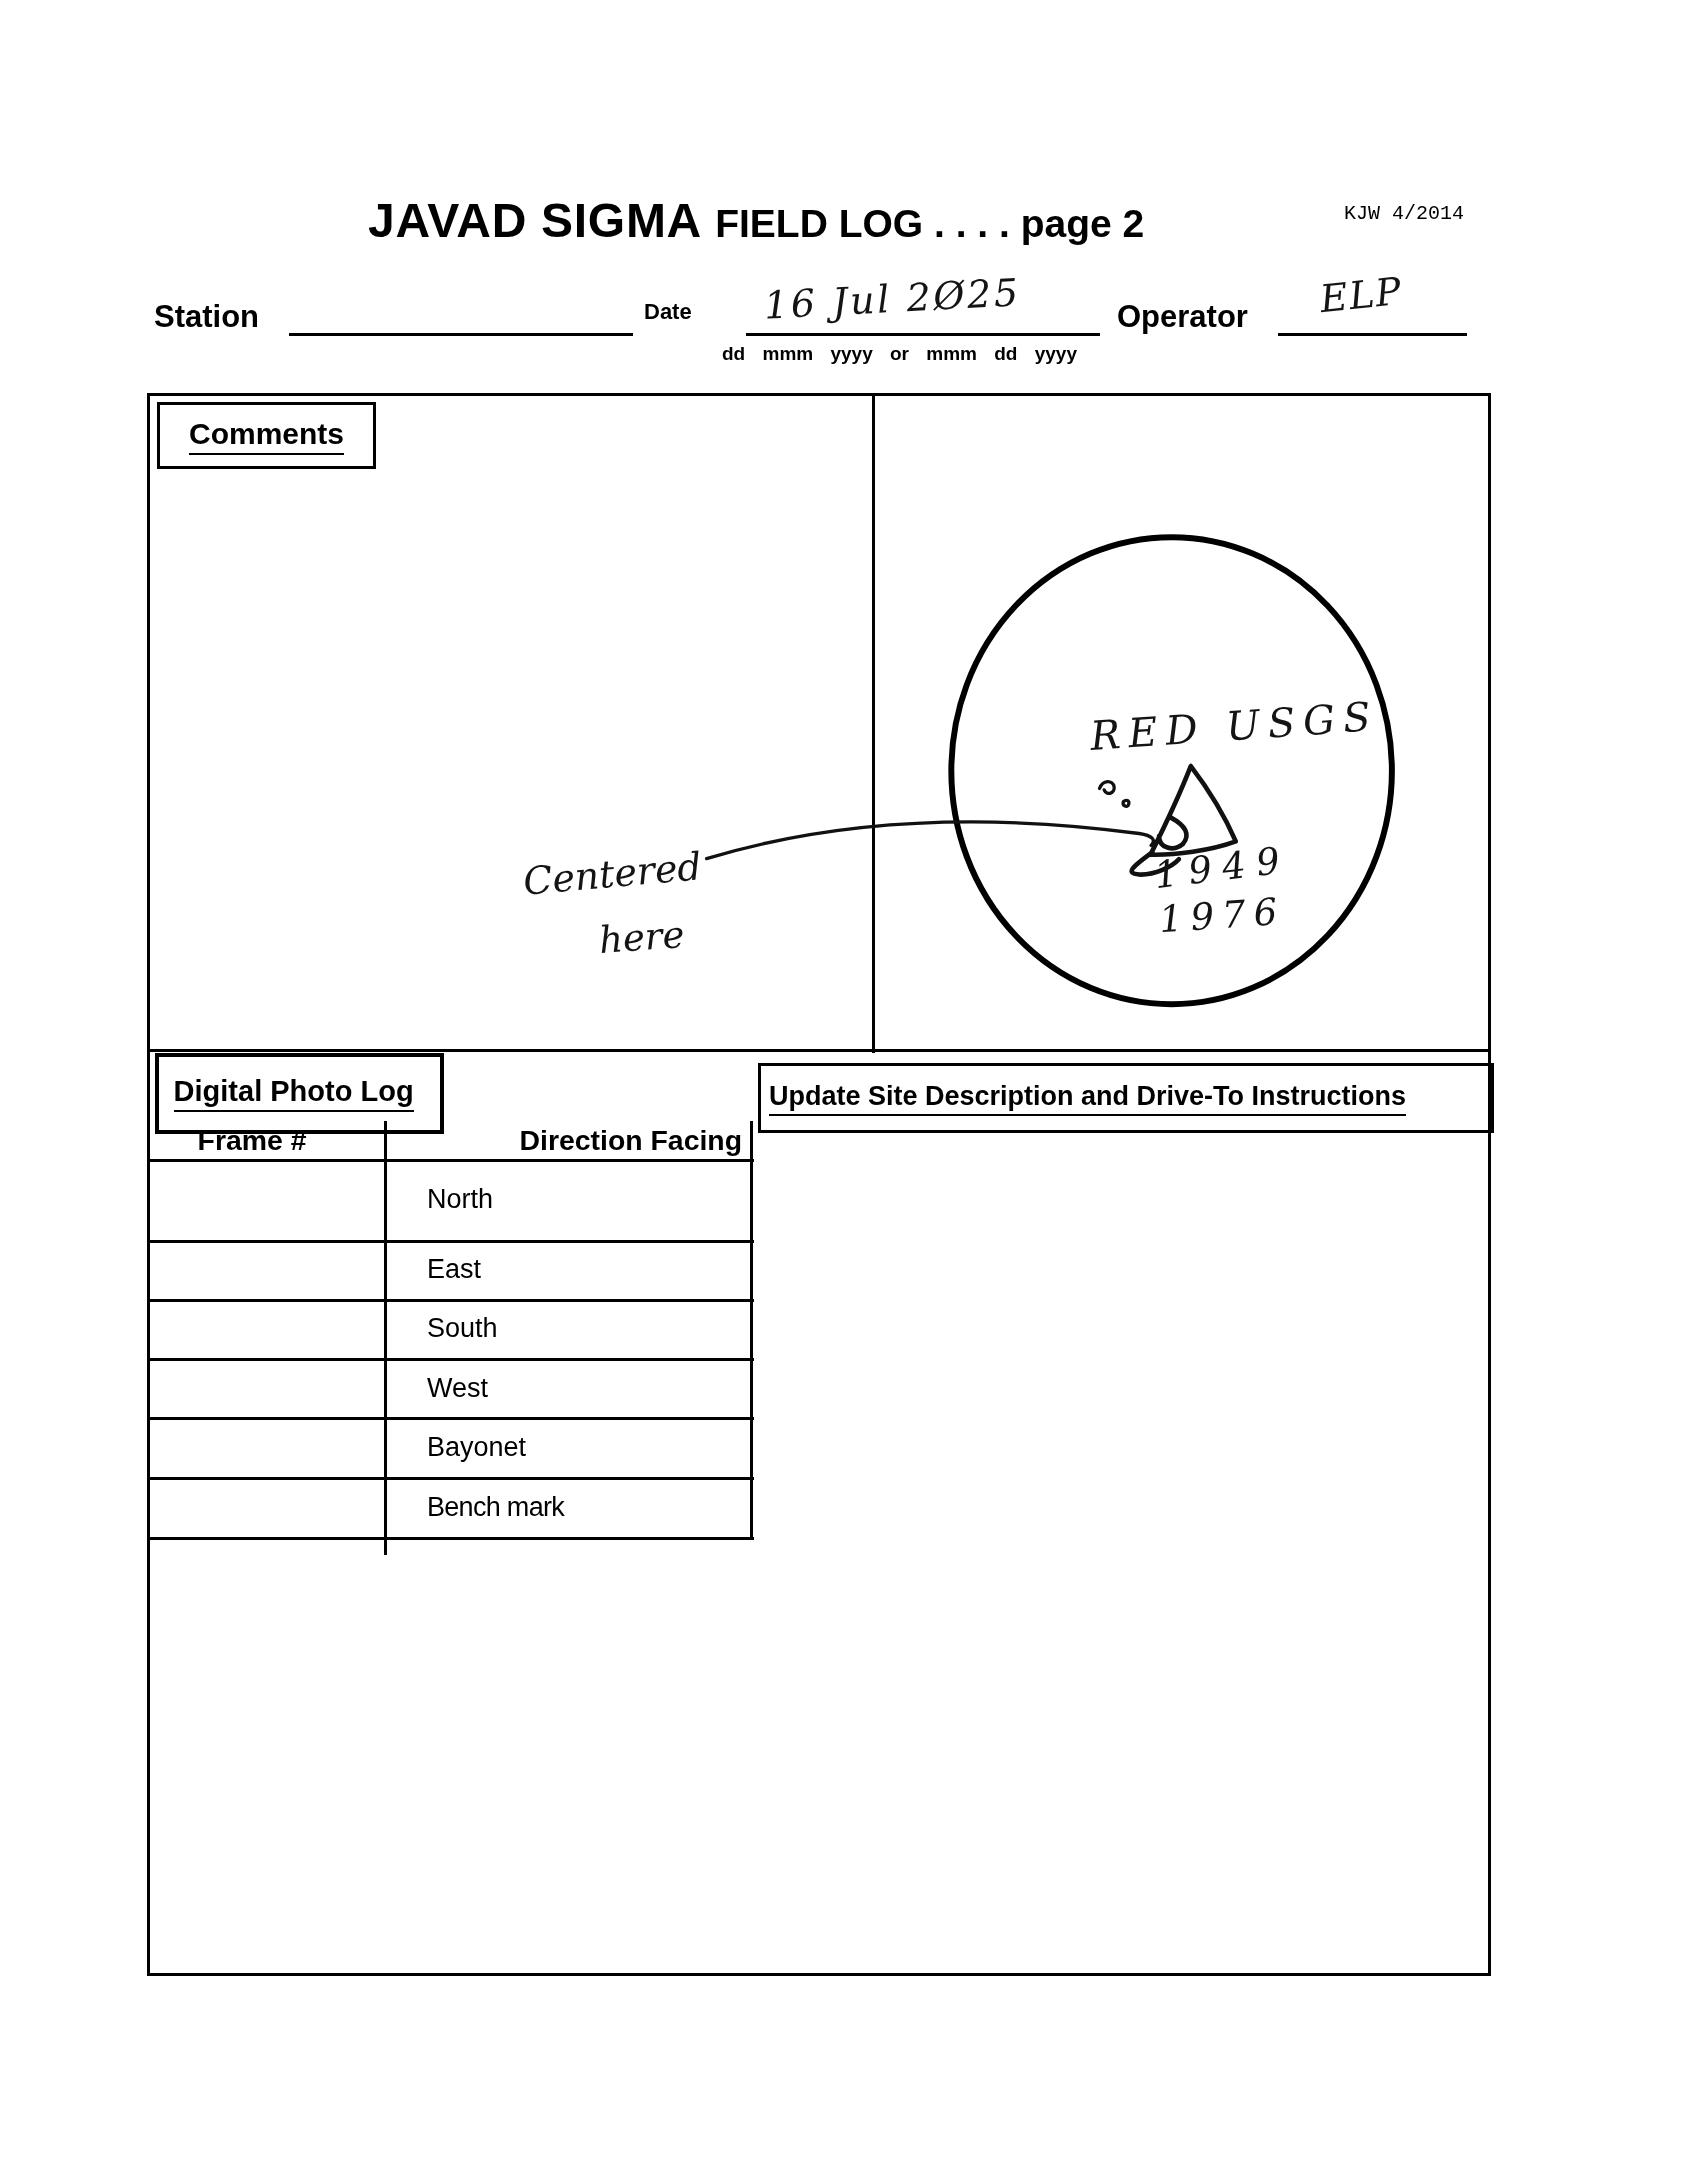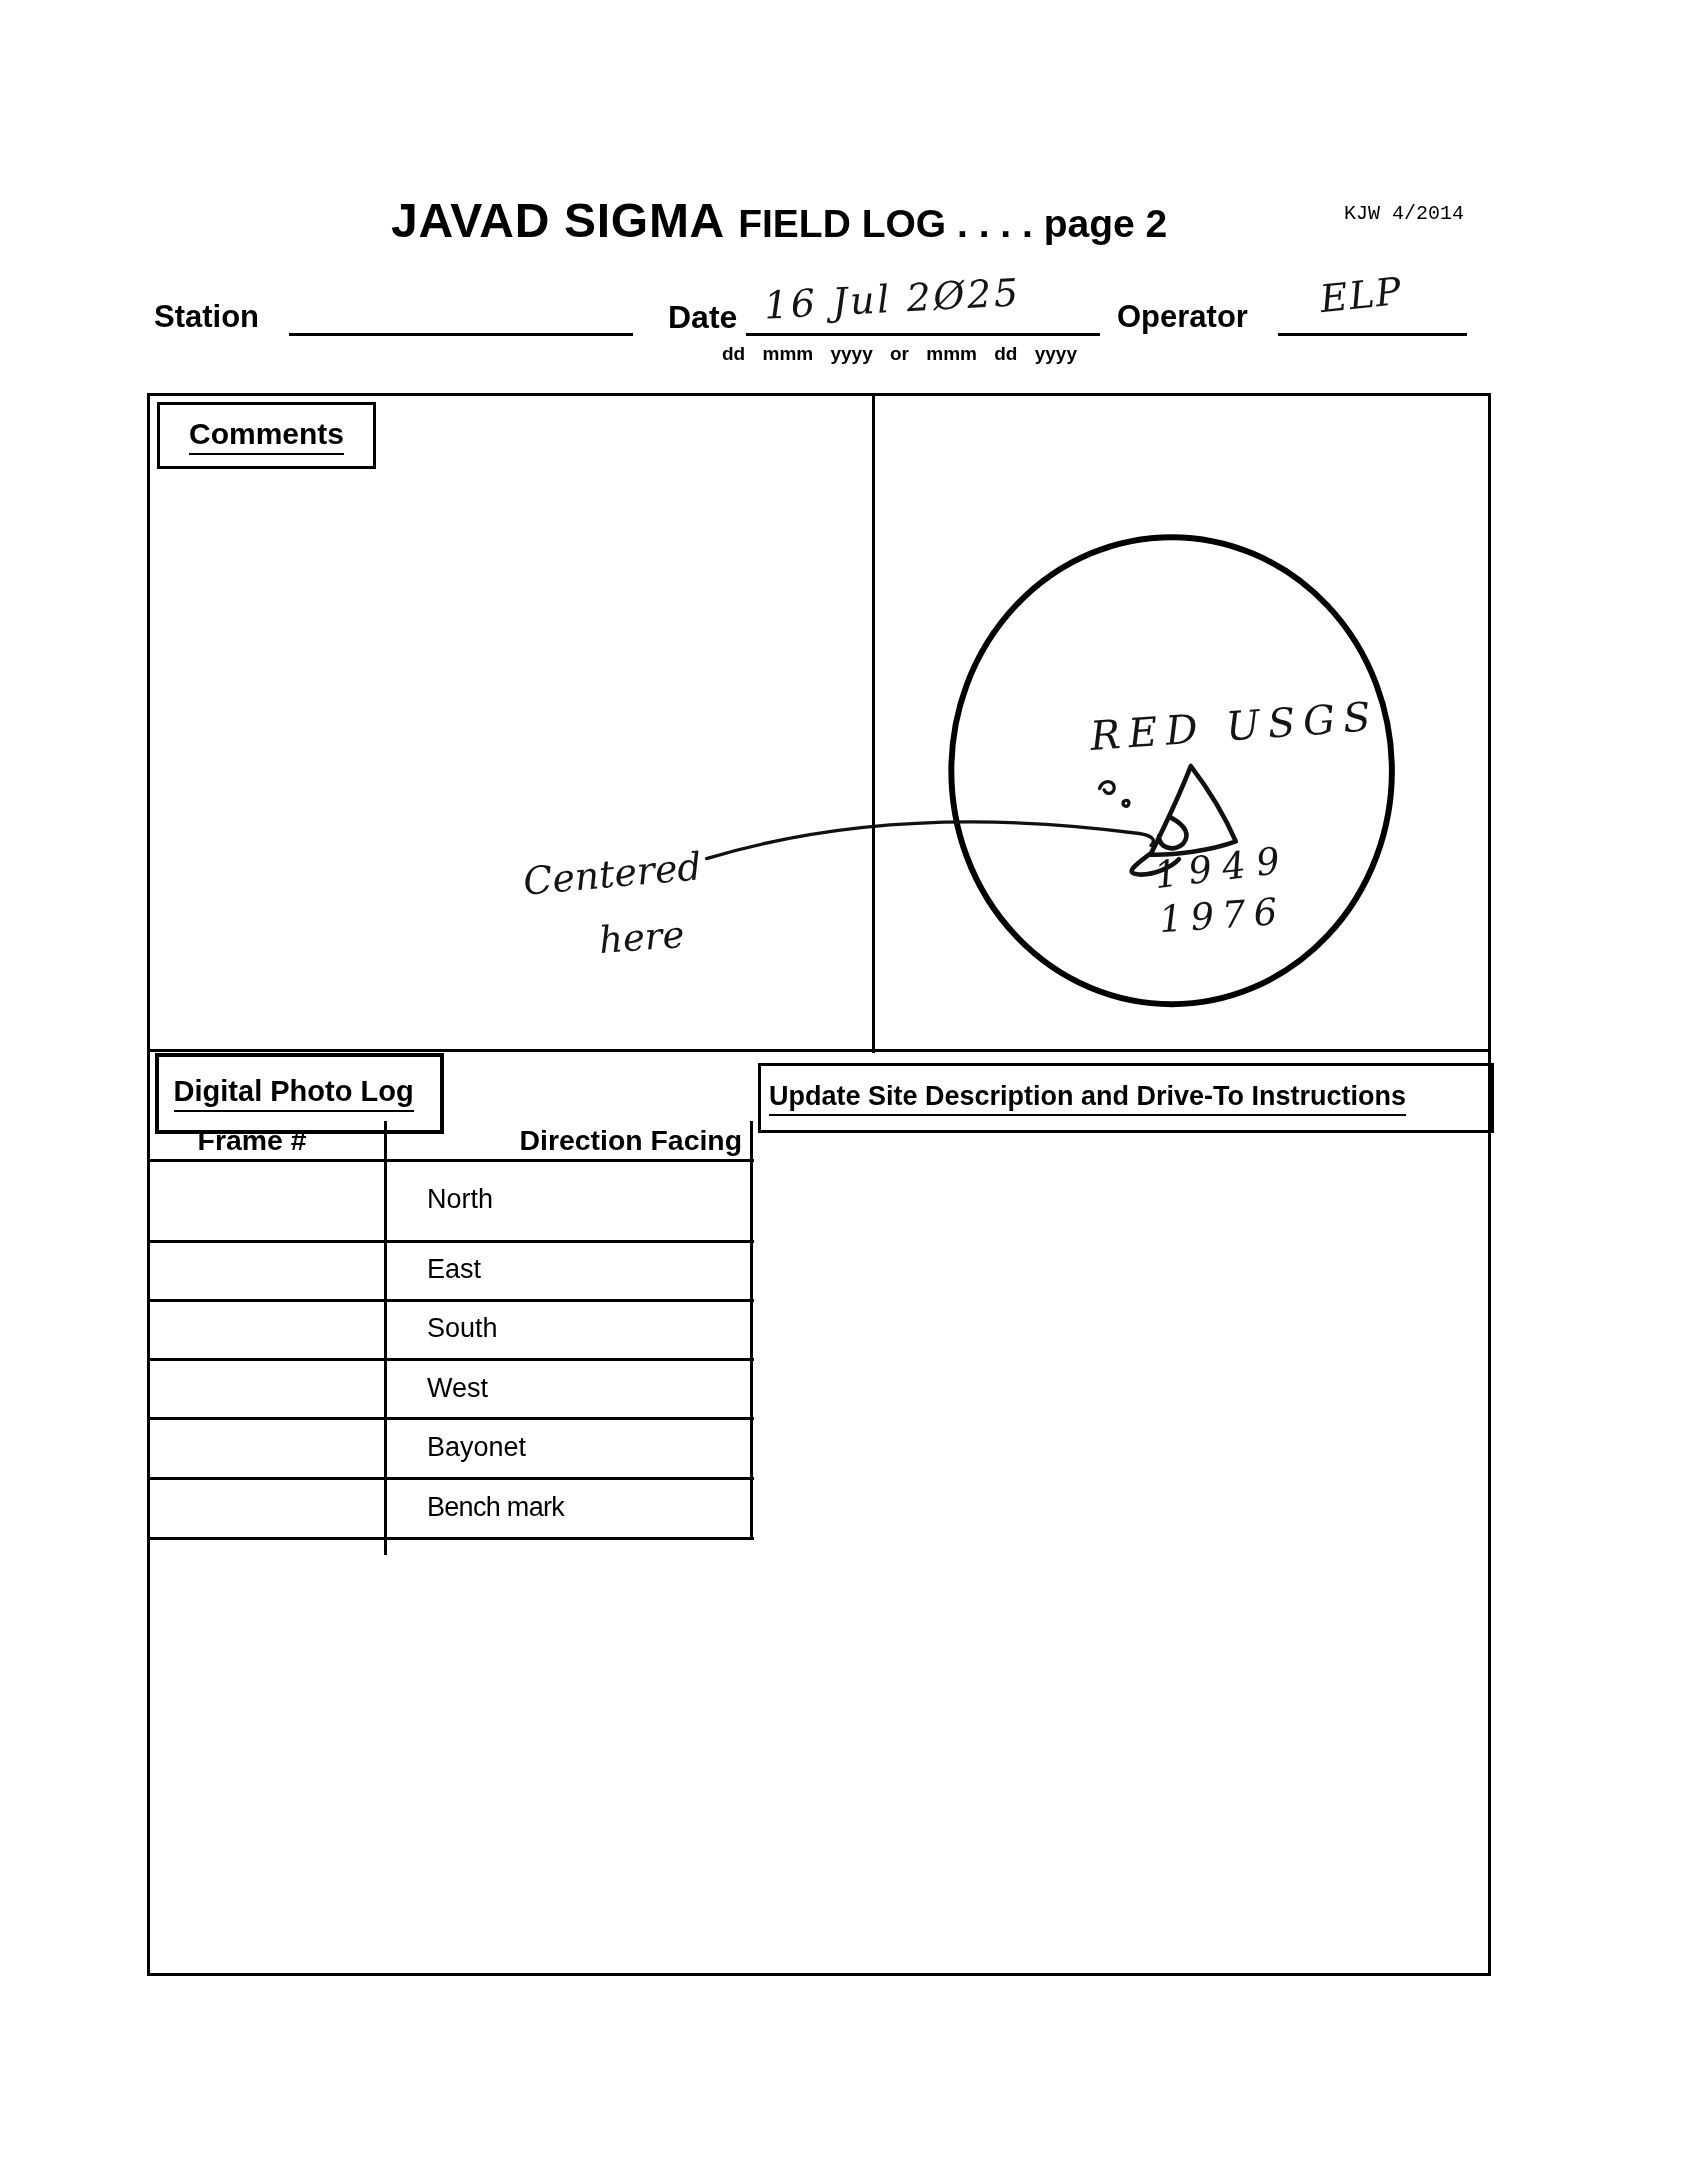--- a/index.html
+++ b/index.html
@@ -14,30 +14,30 @@
   .vline{background:#000;width:3.3px;}
   .u{display:inline-block;border-bottom:3.3px solid #000;padding-bottom:2px;}
   .rowlabel{font-family:"Liberation Sans", sans-serif;font-size:27px;color:#000;}
   svg{display:block;}
 </style>
 </head>
 <body>
 
 <div id="page">
 
-  <div class="abs" style="left:391px;top:193px;display:flex;align-items:baseline;gap:13.2px;">
+  <div class="abs" style="left:368px;top:193px;display:flex;align-items:baseline;gap:13.2px;">
     <span class="lbl" style="font-size:48px;letter-spacing:0.7px;">JAVAD SIGMA</span>
     <span class="lbl" style="font-size:39px;">FIELD LOG . . . . page 2</span>
   </div>
   <span class="abs mono" style="left:1344px;top:202px;font-size:20px;">KJW 4/2014</span>
 
   <span class="abs lbl" style="left:154px;top:299px;font-size:31px;">Station</span>
   <div class="abs fill-line" style="left:289px;top:303px;width:344px;height:30px;"></div>
 
-  <span class="abs lbl" style="left:644px;top:299px;font-size:32px;margin-left:24px;">Date</span>
+  <span class="abs lbl" style="left:644px;top:299px;font-size:22px;">Date</span>
   <div class="abs fill-line" style="left:746px;top:303px;width:354px;height:30px;"></div>
   <span class="abs hw" style="left:764px;top:277px;font-size:38px;transform:rotate(-3deg);letter-spacing:2.6px;">16 Jul 2Ø25</span>
   <span class="abs lbl" style="left:722px;top:343px;font-size:19px;word-spacing:12px;">dd mmm yyyy or mmm dd yyyy</span>
 
   <span class="abs lbl" style="left:1117px;top:299px;font-size:31px;">Operator</span>
   <div class="abs fill-line" style="left:1278px;top:303px;width:189px;height:30px;"></div>
   <span class="abs hw" style="left:1320px;top:273px;font-size:38px;transform:rotate(-6deg);letter-spacing:1.3px;">ELP</span>
 
   <div class="abs" style="left:147px;top:393px;width:1338px;height:1577px;border:3.3px solid #000;"></div>
 

